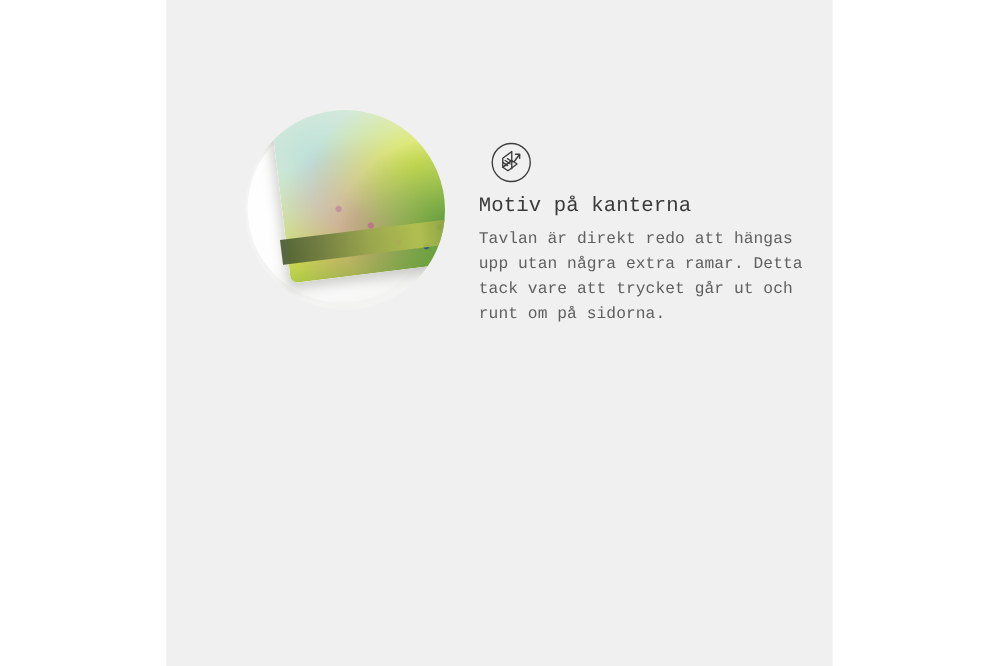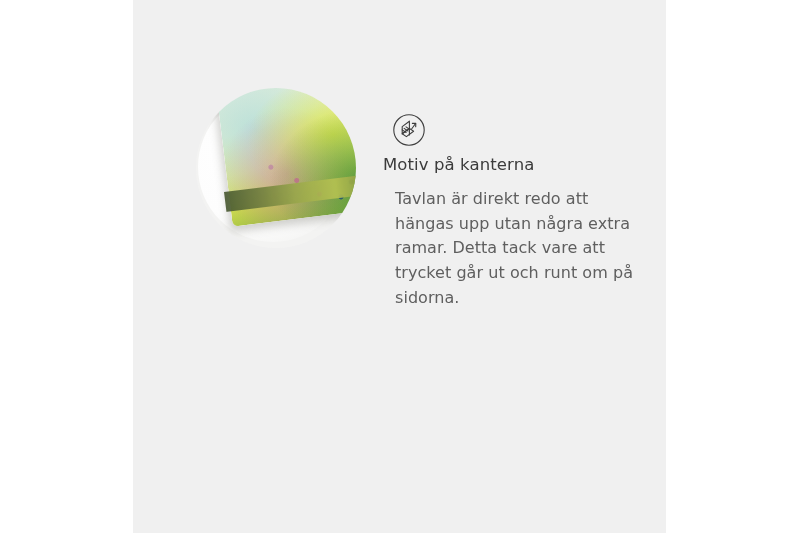--- a/index.html
+++ b/index.html
@@ -29,21 +29,21 @@
     width: 533px;
     height: 533px;
     background: #f0f0f0;
   }
 
   .feature {
     position: absolute;
   }
 
   
-  #feature-motiv { left: 0; top: 0; width: 800px; height: 260px; }
+  #feature-motiv { left: 0; top: 0; width: 800px; height: 260px; font-family: Liberation Mono, monospace; }
   #feature-eko   { left: 0; top: 260px; width: 800px; height: 273px; }
 
   
   .media-circle {
     position: absolute;
     border-radius: 50%;
     overflow: hidden;
   }
 
   #media-canvas-print {
@@ -119,22 +119,22 @@
 
   .feature-title {
     margin: 0 0 6px 0;
     font-size: 16.5px;
     font-weight: 400;
     line-height: 1.2;
     color: #3b3b3b;
     letter-spacing: .1px;
   }
   .feature-desc {
-    margin: 12px;
-    font-size: 16px;
+    margin: 0;
+    font-size: 13px;
     font-weight: 400;
     line-height: 1.55;
     color: #5f5f5f;
     letter-spacing: .05px;
   }
 </style>
 </head>
 <body>
 
 <div class="canvas">

